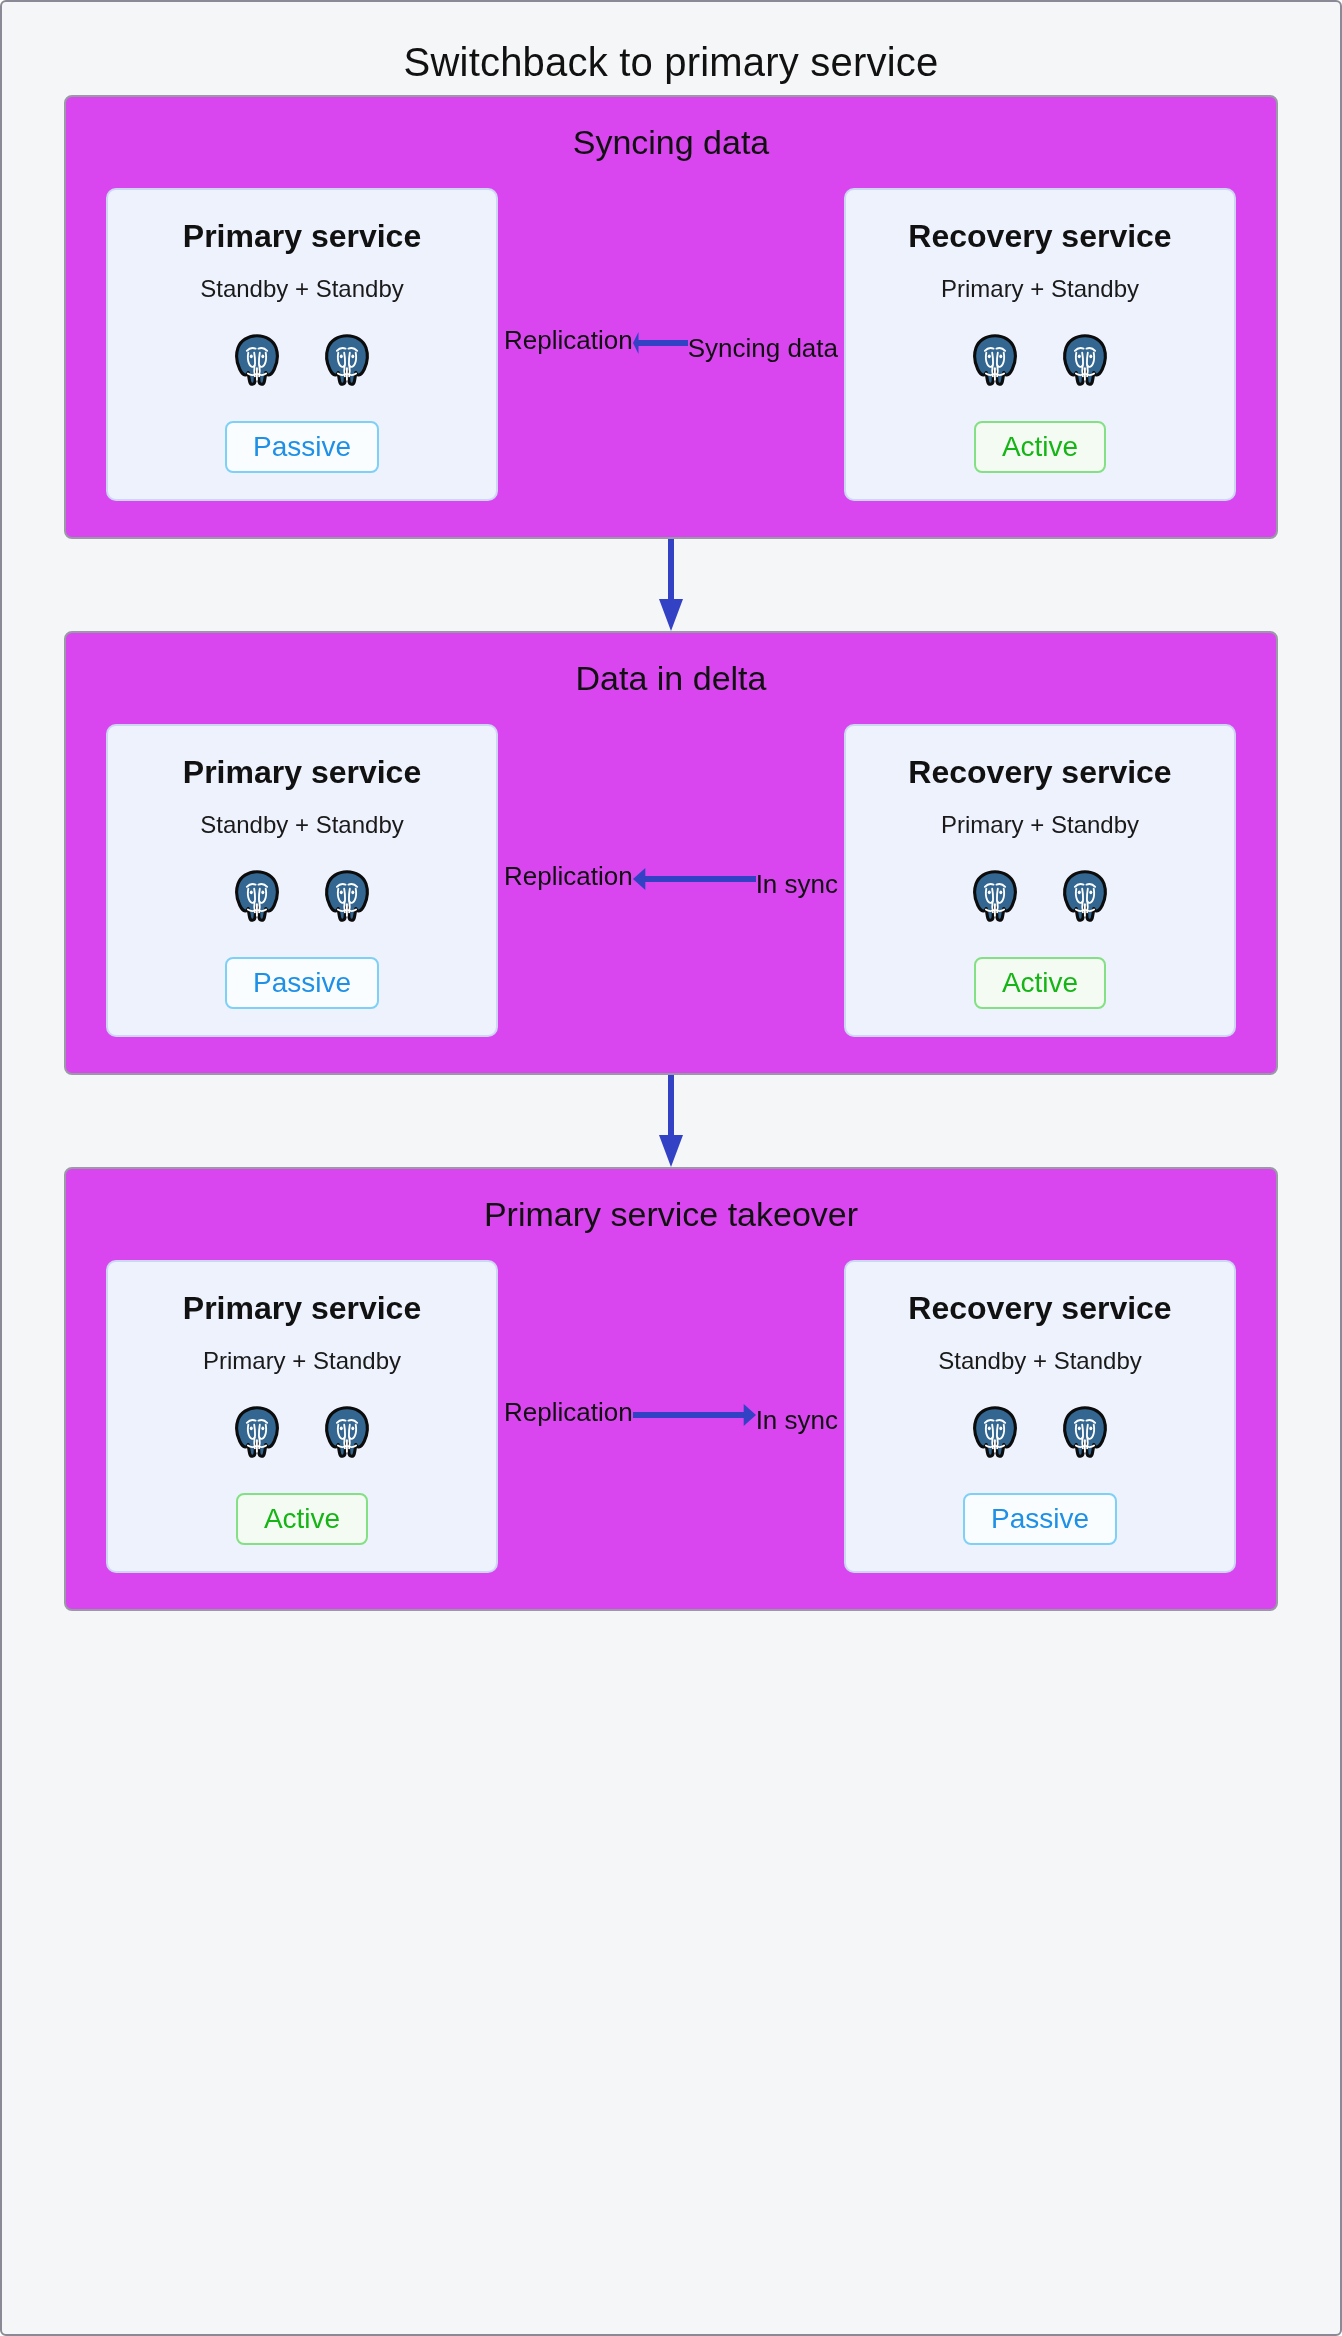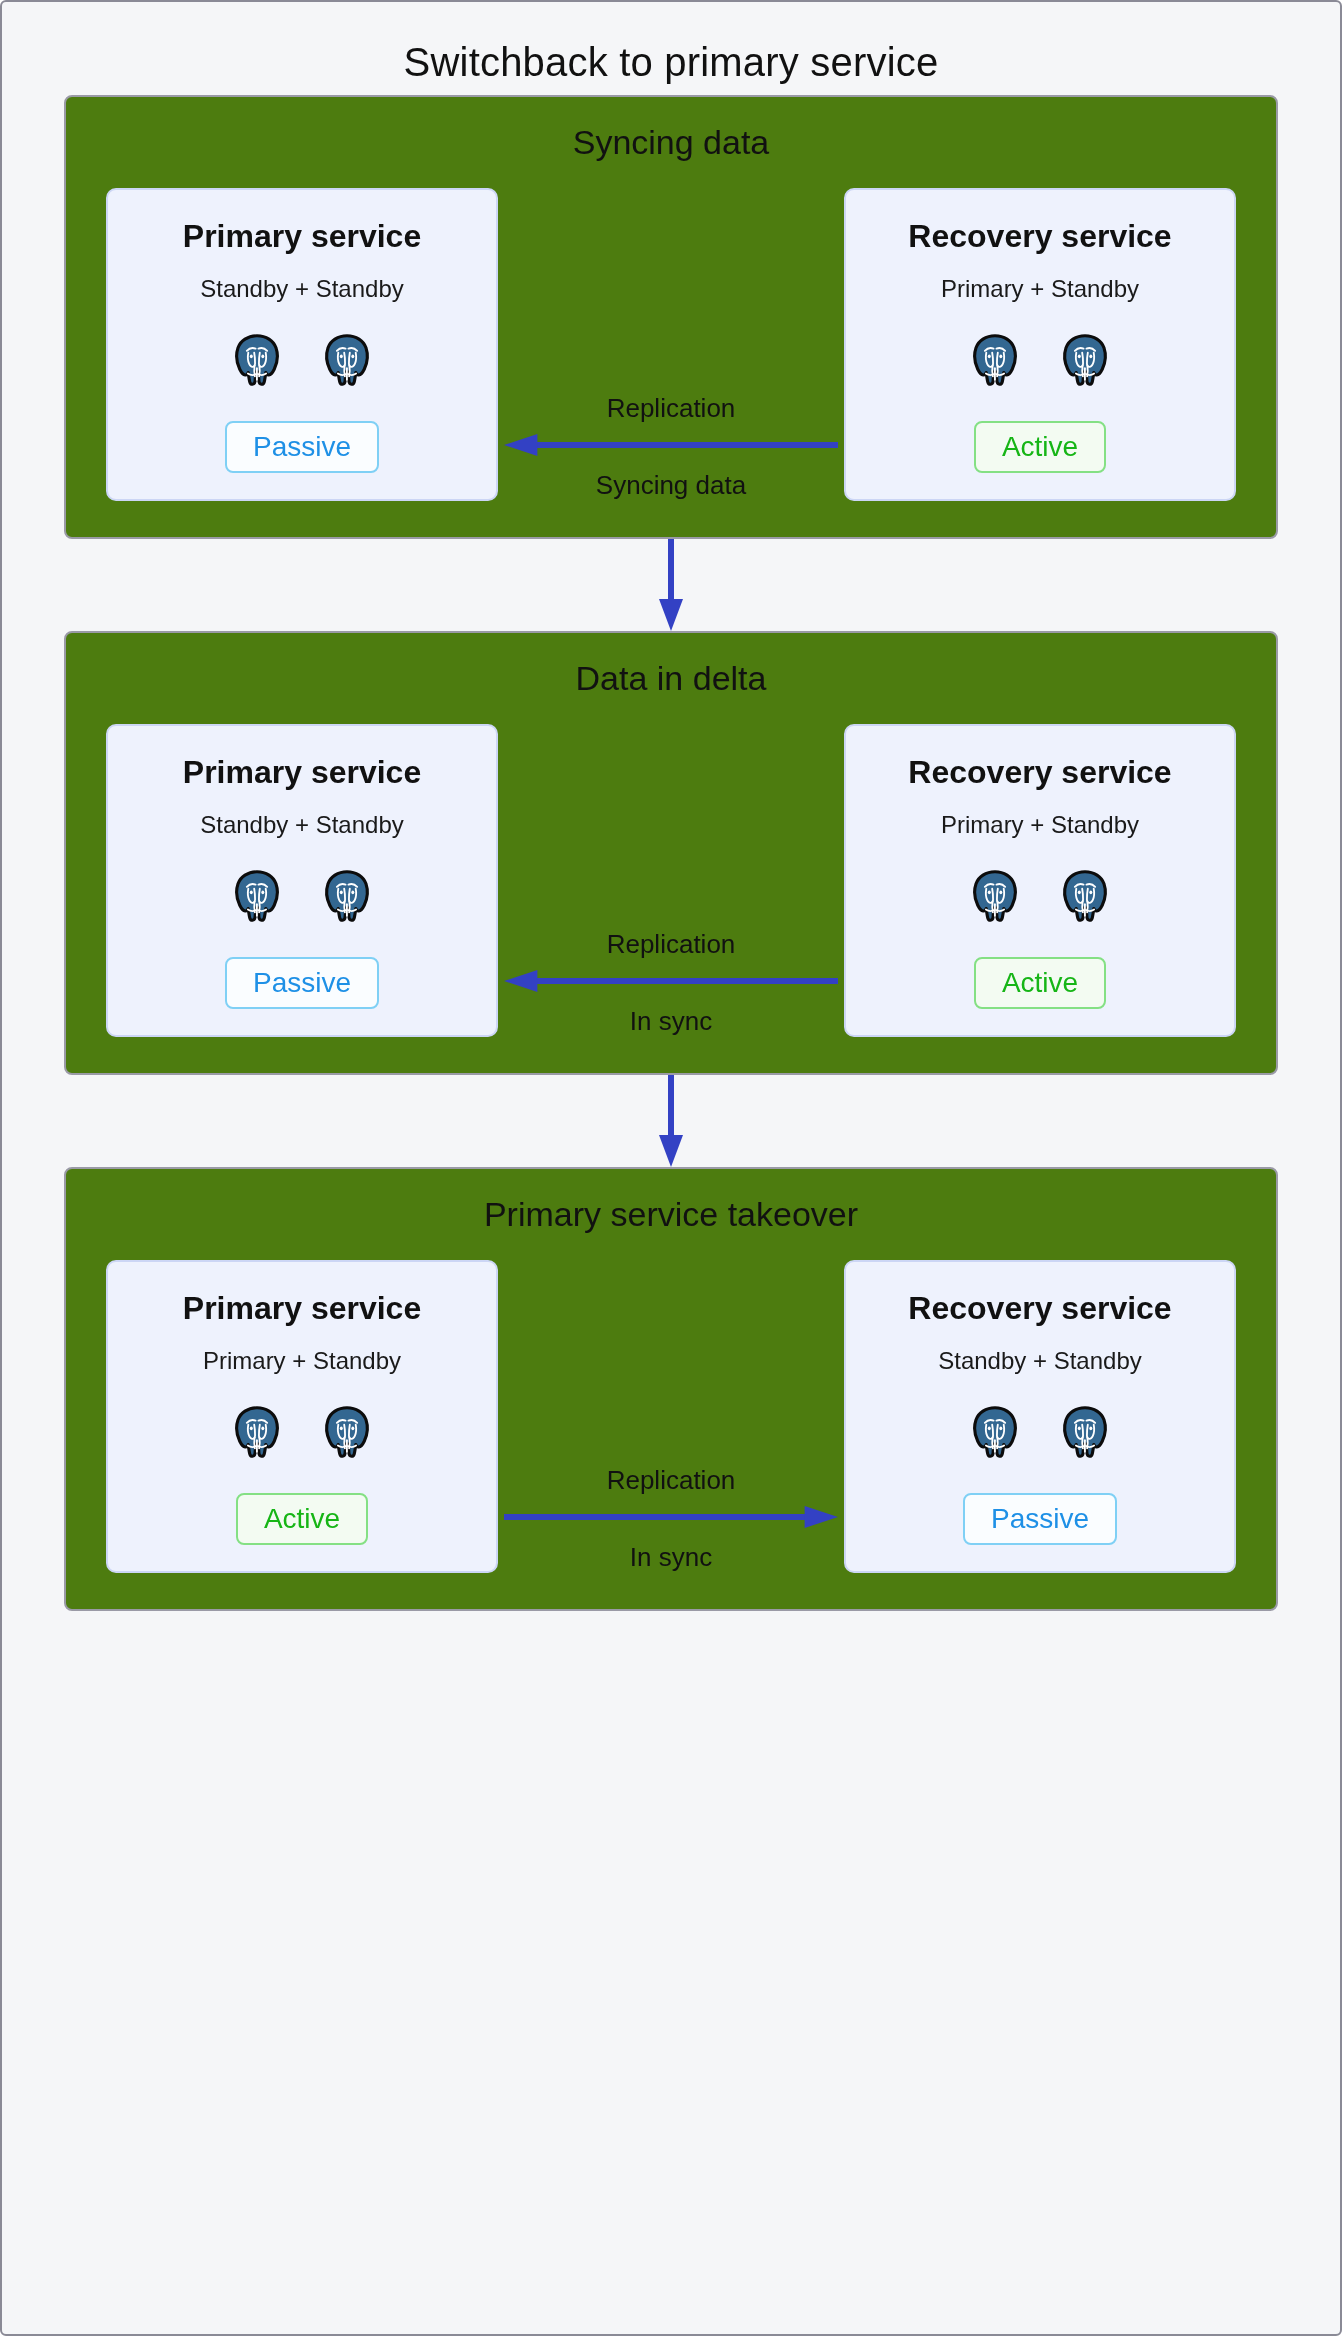--- a/index.html
+++ b/index.html
@@ -25,21 +25,21 @@
     font-size: 40px;
     color: #111111;
     padding-top: 38px;
     padding-bottom: 10px;
     letter-spacing: 0.2px;
   }
   .panels {
     padding: 0 62px;
   }
   .panel {
-    background: #4d7c0f;
+    background: #d946ef;
     border: 2px solid #9a9aa6;
     border-radius: 8px;
     box-sizing: border-box;
     padding: 26px 40px 36px 40px;
   }
   .panel-title {
     text-align: center;
     font-size: 34px;
     color: #111111;
     margin-bottom: 26px;
@@ -93,23 +93,23 @@
     background: #fafdff;
   }
   .badge.active {
     color: #16b516;
     border-color: #84e084;
     background: #f3fbf2;
   }
   .link {
     flex: 1;
     display: flex;
-    flex-direction: column;
+    flex-direction: row;
     align-items: center;
-    justify-content: flex-end;
+    justify-content: flex-start;
     padding: 0 6px;
   }
   .link-label {
     font-size: 26px;
     color: #111111;
     white-space: nowrap;
   }
   .link-label.top { margin-bottom: 8px; }
   .link-label.bottom { margin-top: 8px; }
   .h-arrow { width: 100%; height: 26px; }

